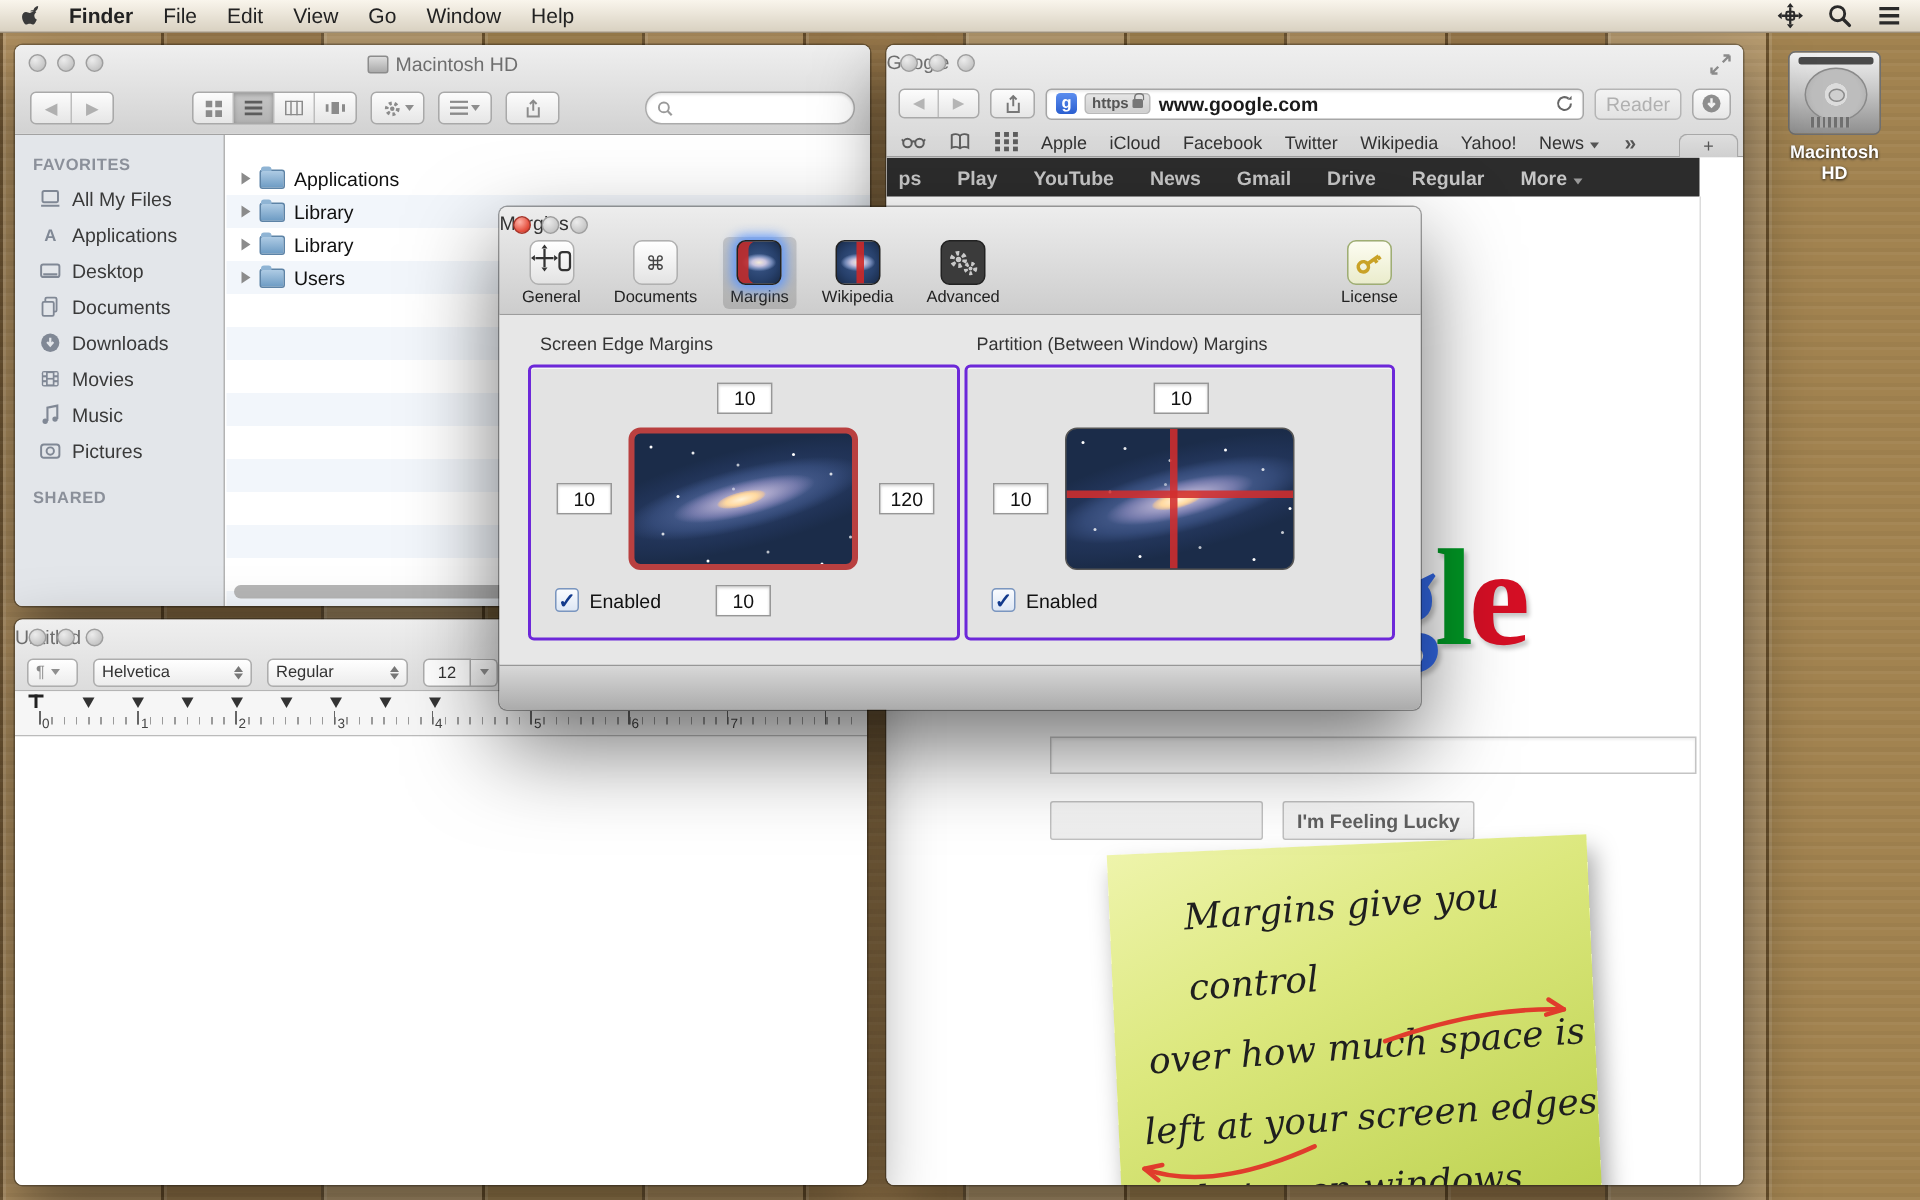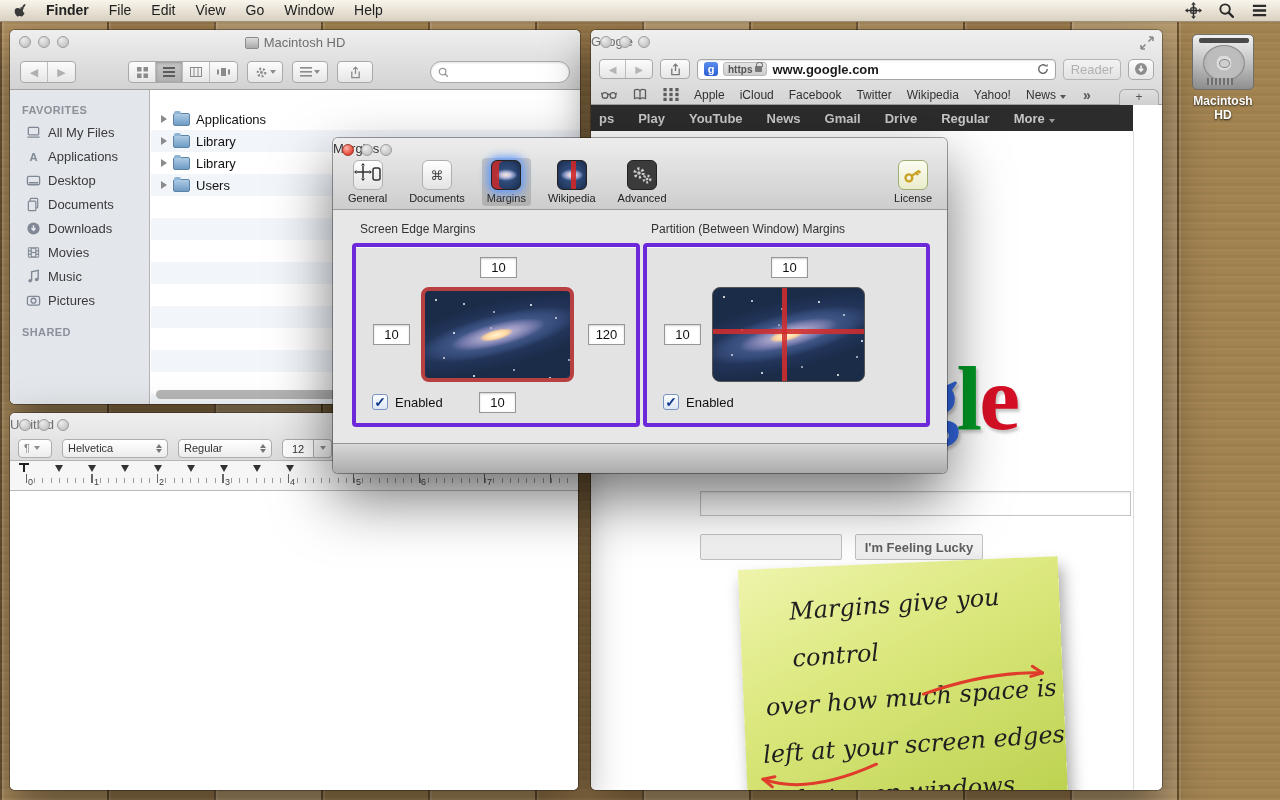--- a/index.html
+++ b/index.html
@@ -171,21 +171,21 @@
   .galaxy-mini { background:
       radial-gradient(ellipse 55% 28% at 50% 50%, #f3ead8 0%, #c9c4e0 30%, #7187b5 55%, transparent 75%),
       radial-gradient(ellipse at 50% 50%, #3d5a8c 0%, #27406b 60%, #182946 100%); border:1px solid #222; }
   .ic-margins { box-shadow:inset 7px 0 0 rgba(195,45,45,.9); }
   .tb-item.selected .tb-ic { box-shadow:0 0 8px 3px rgba(90,150,255,.95), inset 7px 0 0 rgba(195,45,45,.9); }
   .ic-partitions::after { content:""; position:absolute; left:46%; top:0; width:5px; height:100%; background:rgba(205,40,40,.9); }
   .ic-license { background:linear-gradient(#fdfdf2,#eaeccc); border:1px solid #9fae73; display:flex; align-items:center; justify-content:center; }
   .tb-spacer { flex:1; }
   .d-body { position:absolute; left:0; right:0; top:72px; bottom:30px; background:#e7e7e7; }
   .gbox-label { position:absolute; top:12px; font-size:12px; color:#333; }
-  .gbox { position:absolute; top:33px; height:184px; border:4px solid #6d28d9; border-radius:4px; background:#e3e3e3;
+  .gbox { position:absolute; top:33px; height:184px; border:2px solid #6d28d9; border-radius:4px; background:#e3e3e3;
     box-shadow:inset 0 1px 0 rgba(255,255,255,.7); }
   .gbox.left { left:19px; width:288px; }
   .gbox.right { left:310px; width:287px; }
   .mfield { position:absolute; width:37px; height:21px; background:#fff; border:1px solid #979797; text-align:center;
     font-size:13px; font-family:"Liberation Sans",sans-serif; color:#111; box-shadow:inset 0 1px 2px rgba(0,0,0,.18); }
   .galaxy { position:absolute; left:65px; top:40px; width:153px; height:95px; border-radius:8px; background:#1b2c49; overflow:hidden; }
   .galaxy.bordered { border:4px solid #b94040; }
   .galaxy .disk { position:absolute; left:-12%; top:6%; width:124%; height:88%; transform:rotate(-14deg);
     background:
       radial-gradient(ellipse 13% 9% at 49% 50%, #fff3da 0%, #ffd9a0 45%, rgba(250,200,140,.55) 65%, transparent 72%),

